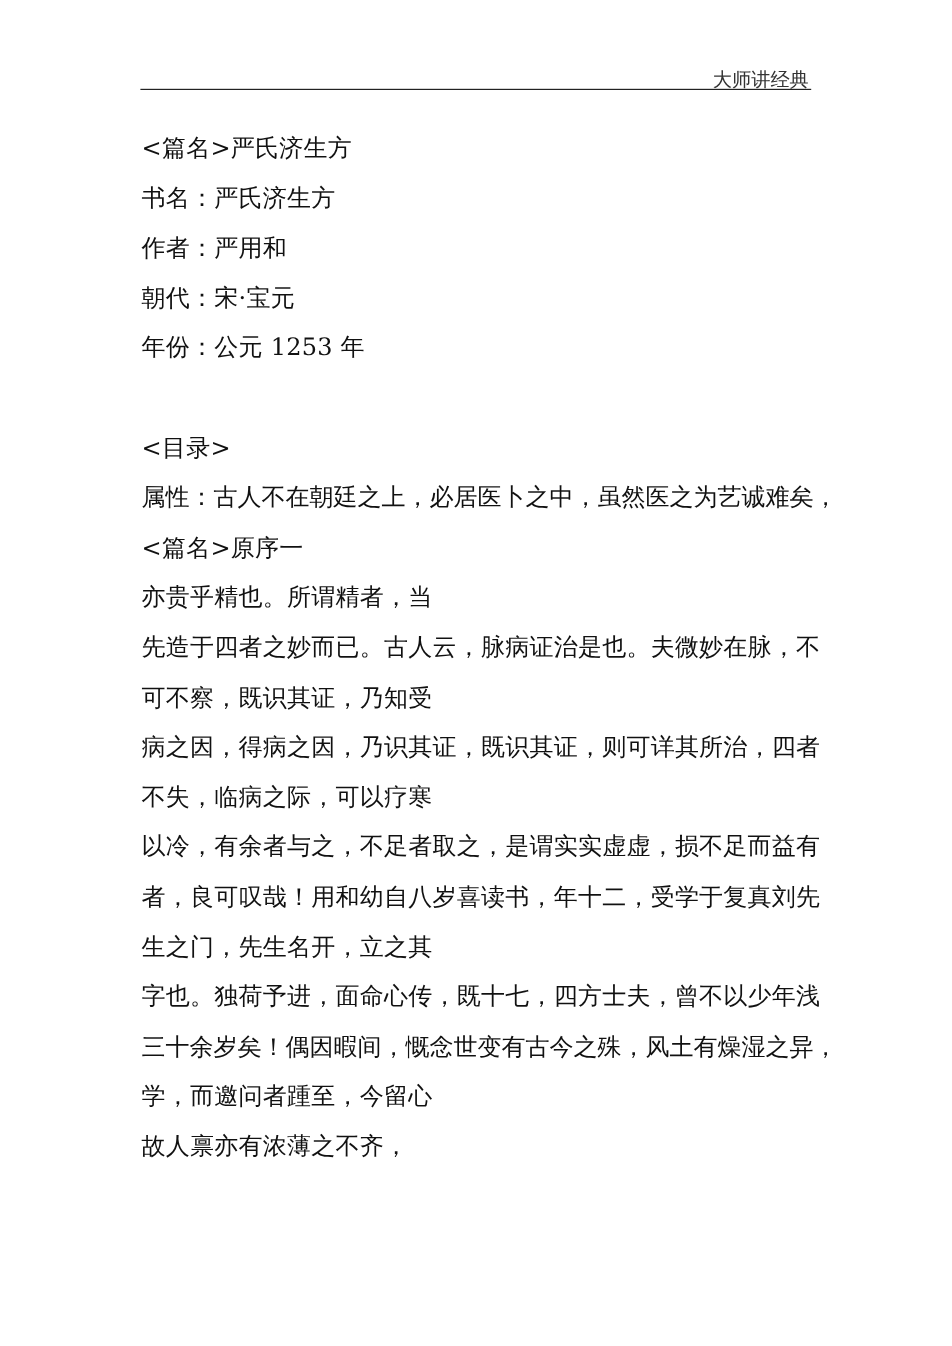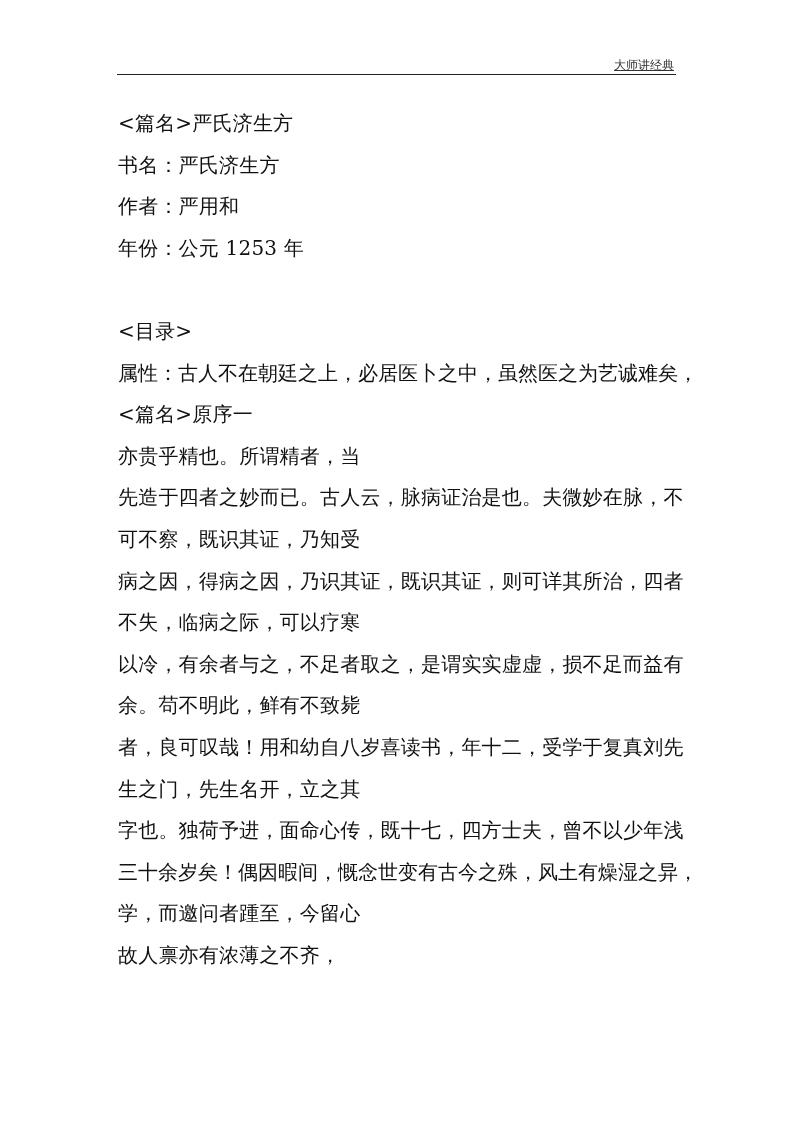--- a/index.html
+++ b/index.html
@@ -20,24 +20,23 @@
       left: 117px;
       top: 54px;
       width: 559px;
       height: 20px;
       border-bottom: 1px solid #222222;
     }
     .header-text {
       position: absolute;
       right: 2px;
       top: 3px;
-      font-size: 12px;
+      font-size: 16px;
       color: #333333;
       font-family: "DejaVu Sans", "Liberation Sans", sans-serif;
-      text-decoration: underline;
     }
     .content {
       position: absolute;
       left: 118px;
       top: 103px;
       width: 562px;
     }
     .line {
       font-size: 20px;
       line-height: 41.6px;
@@ -56,31 +55,31 @@
 <body>
 
 <div class="page-header">
   <span class="header-text">大师讲经典</span>
 </div>
 
 <div class="content">
   <div class="line">&lt;篇名&gt;严氏济生方</div>
   <div class="line">书名：严氏济生方</div>
   <div class="line">作者：严用和</div>
+  <div class="line">朝代：宋·宝元</div>
   <div class="line">年份：公元 1253 年</div>
   <div class="blank"></div>
   <div class="line">&lt;目录&gt;</div>
   <div class="line justify">属性：古人不在朝廷之上，必居医卜之中，虽然医之为艺诚难矣，</div>
   <div class="line">&lt;篇名&gt;原序一</div>
   <div class="line">亦贵乎精也。所谓精者，当</div>
   <div class="line">先造于四者之妙而已。古人云，脉病证治是也。夫微妙在脉，不</div>
   <div class="line">可不察，既识其证，乃知受</div>
   <div class="line">病之因，得病之因，乃识其证，既识其证，则可详其所治，四者</div>
   <div class="line">不失，临病之际，可以疗寒</div>
   <div class="line">以冷，有余者与之，不足者取之，是谓实实虚虚，损不足而益有</div>
-  <div class="line">余。苟不明此，鲜有不致毙</div>
   <div class="line">者，良可叹哉！用和幼自八岁喜读书，年十二，受学于复真刘先</div>
   <div class="line">生之门，先生名开，立之其</div>
   <div class="line">字也。独荷予进，面命心传，既十七，四方士夫，曾不以少年浅</div>
   <div class="line justify">三十余岁矣！偶因暇间，慨念世变有古今之殊，风土有燥湿之异，</div>
   <div class="line">学，而邀问者踵至，今留心</div>
   <div class="line">故人禀亦有浓薄之不齐，</div>
 </div>
 
 </body></html>

